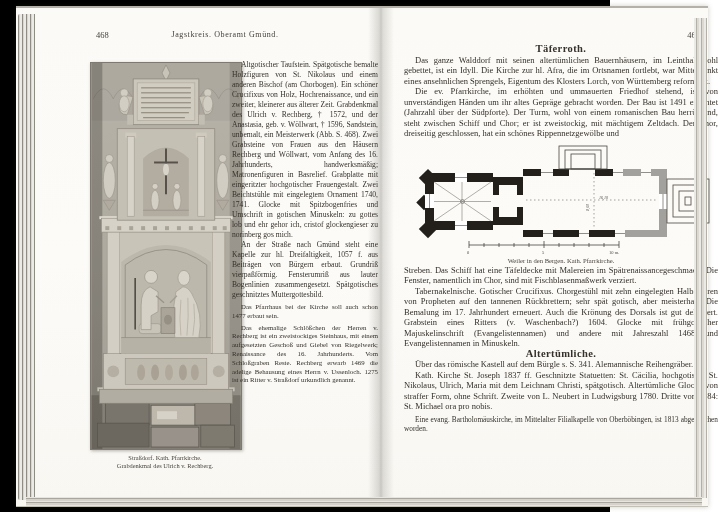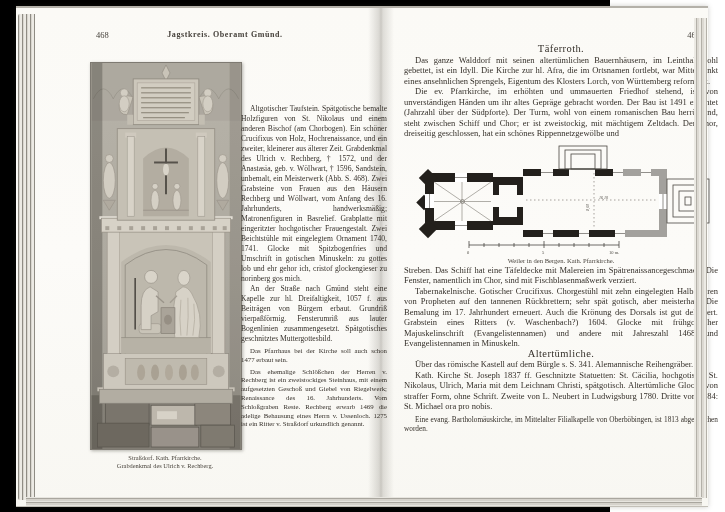--- a/index.html
+++ b/index.html
@@ -32,55 +32,55 @@
   }
   .gutter{
     position:absolute;left:352px;top:0;width:26px;height:498px;
     background:linear-gradient(90deg,rgba(90,85,75,0) 0%,rgba(90,85,75,.20) 42%,rgba(90,85,75,.30) 50%,rgba(90,85,75,.18) 58%,rgba(90,85,75,0) 100%);
   }
   .page{position:absolute;top:14px;height:470px;}
   .page-left{left:44px;width:330px;}
   .page-right{left:372px;width:334px;}
   .runhead{
     position:absolute;top:8px;left:0;width:100%;
-    text-align:center;font-size:8px;letter-spacing:.6px;color:#45403a;font-weight:bold;
+    text-align:center;font-size:8px;letter-spacing:.6px;color:#45403a;
   }
   .pgnum{position:absolute;top:8px;font-size:8.5px;color:#45403a;}
   .pgnum-left{left:36px;}
   .pgnum-right{right:22px;}
 
   
   .photo-frame{
     position:absolute;left:30px;top:40px;width:150px;height:386px;
     background:#aaa69c;border:1px solid #7e7a72;
     box-shadow:1px 1px 3px rgba(50,45,38,.35);
   }
   .photo-frame svg{display:block;width:100%;height:100%;}
   .photo-caption{
     position:absolute;left:14px;top:432px;width:182px;
     text-align:center;font-size:6.4px;line-height:8px;color:#4a453e;
   }
   .lcol{
-    position:absolute;left:181px;top:38px;width:146px;
-    font-size:7.6px;line-height:10px;text-align:justify;margin-top:44px;
+    position:absolute;left:172px;top:38px;width:146px;
+    font-size:7.6px;line-height:10px;text-align:justify;
   }
   .lcol p{margin:0;}
   .lcol p.ind{text-indent:9px;}
   .lcol p.petit{font-size:6.8px;line-height:8.8px;margin-top:3px;}
 
   
   .rbody{
     position:absolute;left:16px;top:22px;width:314px;
     font-size:8.5px;line-height:10.5px;text-align:justify;
   }
   .rbody p{margin:0;}
   .rbody p.ind{text-indent:11px;}
   .rbody p.petit{font-size:7.3px;line-height:9.2px;margin-top:3px;}
   .sec-title{
-    text-align:center;font-weight:normal;font-size:10.5px;
+    text-align:center;font-weight:bold;font-size:10.5px;
     letter-spacing:.4px;margin:3px 0 4px;text-indent:0;
   }
   .sec-title2{margin-top:8px;}
   .plan-fig{width:306px;height:114px;margin:4px auto 0;}
   .plan-fig svg{display:block;width:100%;height:100%;}
   .plan-caption{
     text-align:center;font-size:6.6px;line-height:8px;color:#4a453e;
     margin:0 0 5px;text-indent:0;
   }
 </style>

